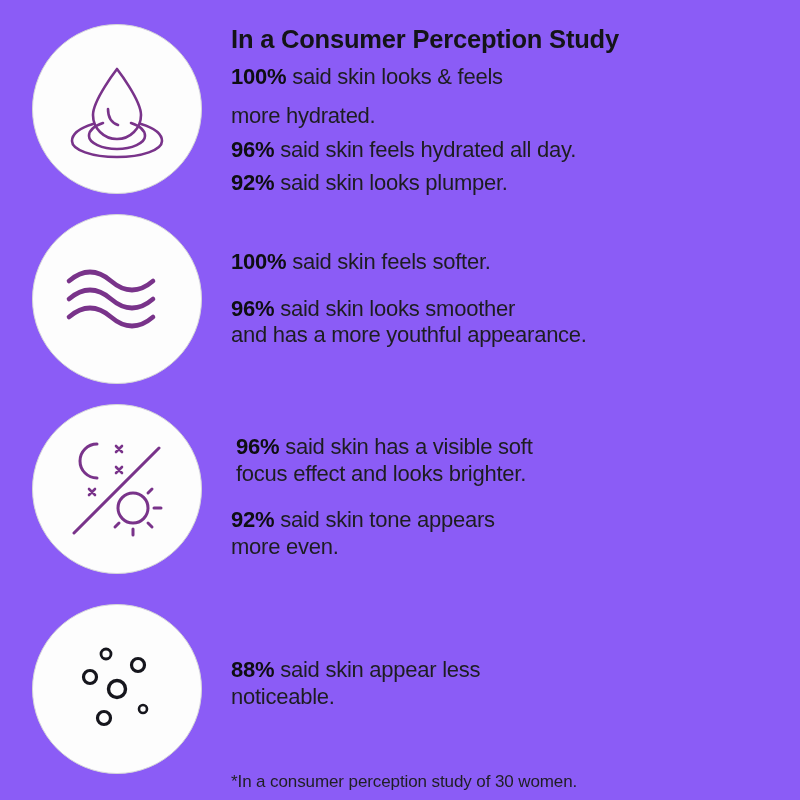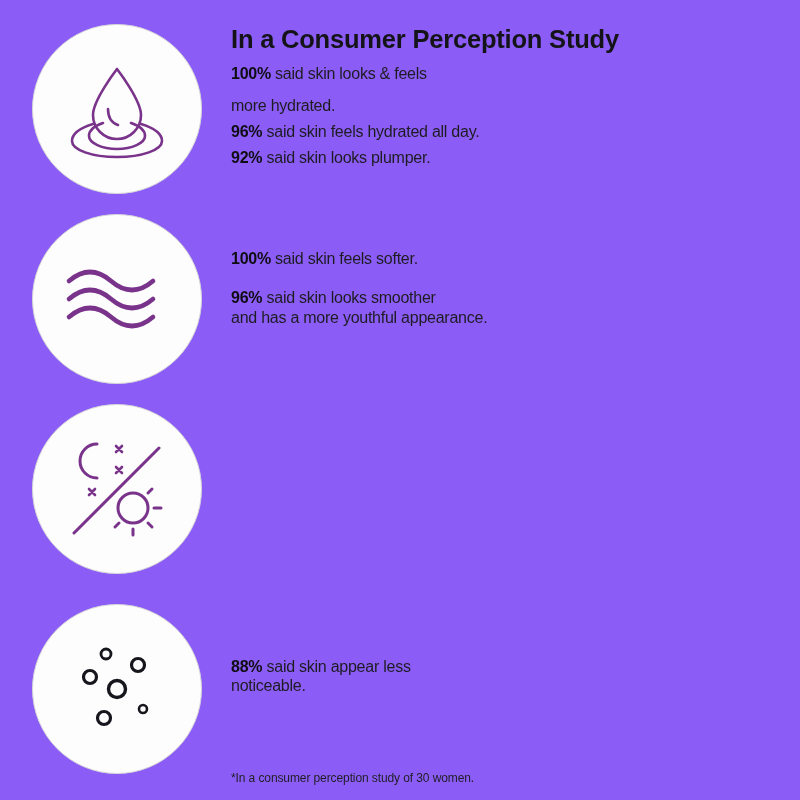--- a/index.html
+++ b/index.html
@@ -51,21 +51,21 @@
   .block-title {
     font-size: 25.5px;
     font-weight: bold;
     letter-spacing: -0.2px;
     line-height: 1.22;
     color: #141418;
     margin-bottom: 9px;
   }
 
   .stat-line {
-    font-size: 16px;
+    font-size: 22px;
     line-height: 1.215;
     font-weight: 400;
     color: #1d1d21;
     letter-spacing: -0.25px;
   }
   .stat-line + .stat-line { margin-top: 7px; }
   .stat-line .pct {
     font-weight: bold;
     color: #0e0e12;
   }
@@ -74,21 +74,21 @@
 
   .tb-1 { top: 24px; }
   .tb-2 { top: 249px; }
   .tb-3 { top: 434px; }
   .tb-4 { top: 657px; }
 
   .footnote {
     position: absolute;
     left: 231px;
     top: 771px;
-    font-size: 12px;
+    font-size: 17px;
     line-height: 1.3;
     color: #1f1f23;
     letter-spacing: -0.1px;
   }
 </style>
 </head>
 <body>
 
 <div class="infographic">
 
@@ -173,20 +173,35 @@
     </div>
 
     <div class="stat-line gap-line">
       <span class="pct">96%</span><span> said skin looks smoother</span>
     </div>
     <div class="stat-line" style="margin-top:0">
       <span>and has a more youthful appearance.</span>
     </div>
   </div>
 
+  <div class="text-block tb-3">
+    <div class="stat-line indent">
+      <span class="pct">96%</span><span> said skin has a visible soft</span>
+    </div>
+    <div class="stat-line indent" style="margin-top:0">
+      <span>focus effect and looks brighter.</span>
+    </div>
+
+    <div class="stat-line gap-line">
+      <span class="pct">92%</span><span> said skin tone appears</span>
+    </div>
+    <div class="stat-line" style="margin-top:0">
+      <span>more even.</span>
+    </div>
+  </div>
 
   <div class="text-block tb-4">
     <div class="stat-line">
       <span class="pct">88%</span><span> said skin appear less</span>
     </div>
     <div class="stat-line" style="margin-top:0">
       <span>noticeable.</span>
     </div>
   </div>
 

